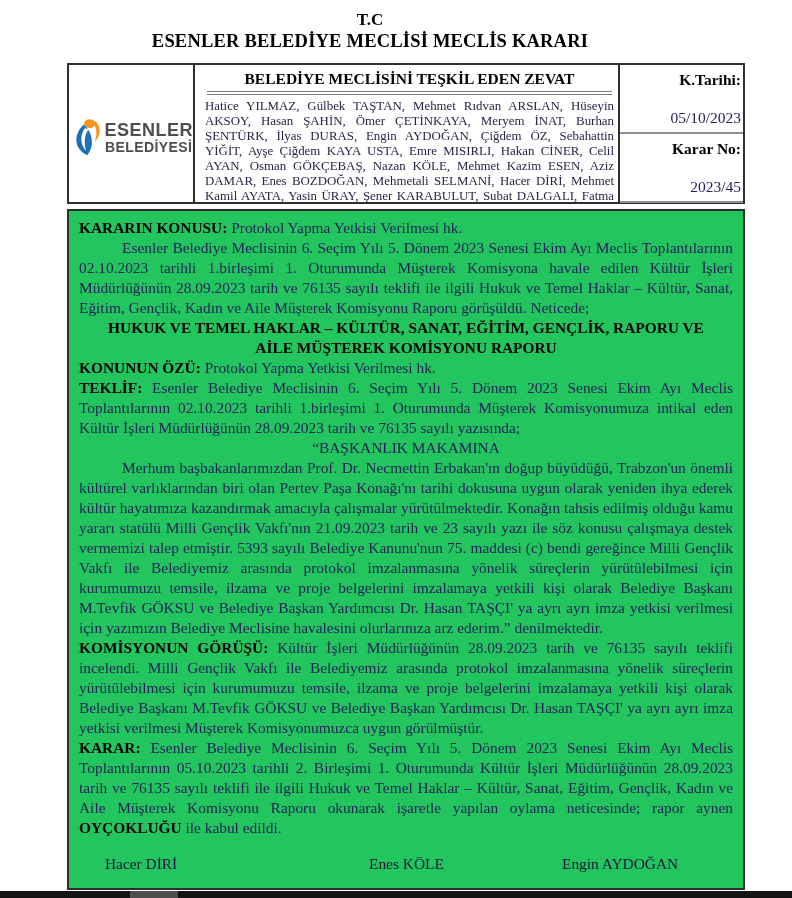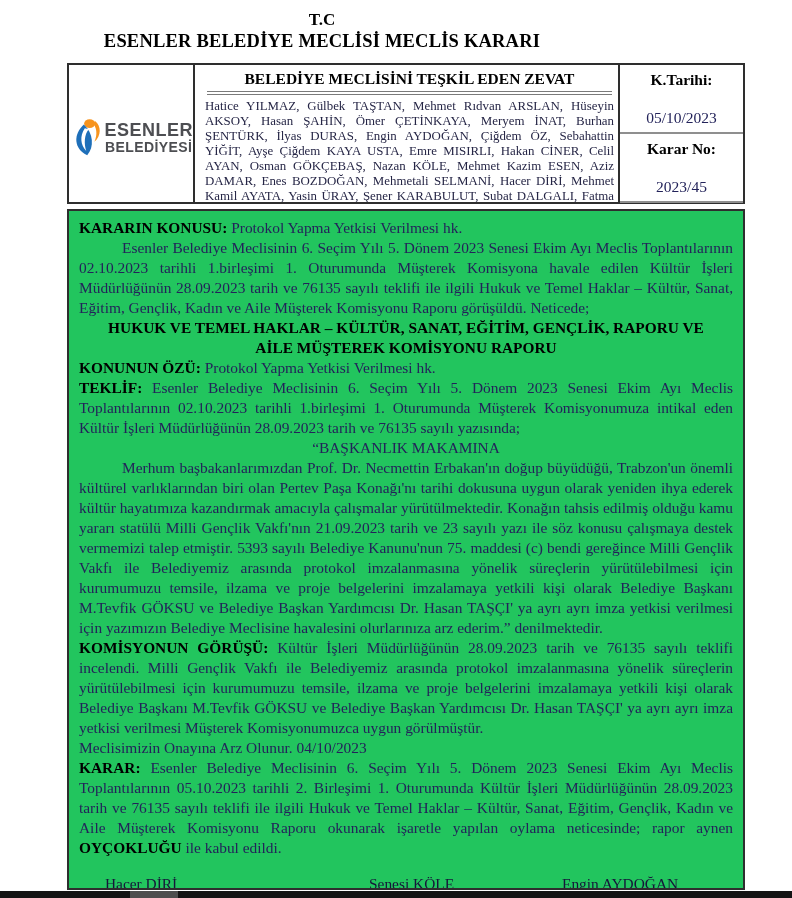--- a/index.html
+++ b/index.html
@@ -1,40 +1,40 @@
 <!DOCTYPE html>
 <html lang="tr"><head>
 <meta charset="utf-8">
 <style>
   html,body{margin:0;padding:0;}
   body{
     width:792px;height:898px;background:#ffffff;position:relative;
     font-family:"Liberation Serif", serif;color:#23235a;overflow:hidden;
   }
-  .doc-title{position:absolute;left:0;width:644px;text-align:center;font-weight:bold;color:#000;}
+  .doc-title{position:absolute;left:0;width:644px;text-align:center;font-weight:bold;color:#000;padding-left:48px;}
   .doc-title.t1{top:10px;font-size:17px;}
   .doc-title.t2{top:31px;font-size:18.5px;letter-spacing:.2px;}
 
   
   .header-table{
     position:absolute;left:67px;top:63px;width:678px;height:141px;
     border:2px solid #2e2e2e;box-sizing:border-box;display:flex;background:#fff;
   }
   .logo-cell{width:126px;border-right:2px solid #2e2e2e;box-sizing:border-box;
     display:flex;flex-direction:row;align-items:center;justify-content:flex-start;padding-top:6px;}
   .logo-org{font-family:"Liberation Sans", sans-serif;font-weight:bold;color:#4d4e52;
     text-align:center;line-height:1.05;margin-top:2px;}
   .logo-org .l1{font-size:18px;letter-spacing:.5px;}
   .logo-org .l2{font-size:14px;letter-spacing:.4px;}
   .zevat-cell{flex:1;border-right:2px solid #2e2e2e;box-sizing:border-box;padding:3px 4px 0 10px;overflow:hidden;}
   .zevat-title{text-align:center;font-weight:bold;font-size:15.5px;color:#000;padding:2px 0 3px 0;}
   .zevat-rule{height:2px;border-top:1px solid #7a7a7a;border-bottom:1px solid #7a7a7a;margin:0 2px 4px 2px;}
   .zevat-names{font-size:12.9px;line-height:15px;text-align:justify;color:#262646;}
   .meta-cell{width:123px;box-sizing:border-box;display:flex;flex-direction:column;text-align:center;}
-  .meta-row{border-bottom:2px solid #8f8f8f;padding:6px 2px 5px 2px;flex:0 0 auto;}
+  .meta-row{border-bottom:2px solid #8f8f8f;padding:6px 2px 5px 2px;flex:0 0 auto;text-align:right;}
   .meta-row .lbl{font-weight:bold;font-size:15.5px;color:#000;display:block;}
   .meta-row .val{font-size:15.5px;color:#23235a;display:block;margin-top:20px;}
   .meta-row.last{border-bottom:none;flex:1;display:flex;align-items:center;justify-content:center;
     font-size:15.5px;color:#23235a;}
 
   
   .body-box{
     position:absolute;left:67px;top:209px;width:678px;height:681px;
     border:2px solid #2e2e2e;box-sizing:border-box;background:#22c55e;
     padding:7px 10px 0 10px;overflow:hidden;
@@ -118,31 +118,30 @@
   <p><b>KONUNUN ÖZÜ:</b><span> Protokol Yapma Yetkisi Verilmesi  hk.</span></p>
 
   <p><b>TEKLİF:</b><span> Esenler Belediye Meclisinin 6. Seçim Yılı 5. Dönem 2023 Senesi Ekim Ayı Meclis Toplantılarının 02.10.2023 tarihli 1.birleşimi 1. Oturumunda Müşterek Komisyonumuza intikal eden Kültür İşleri Müdürlüğünün 28.09.2023 tarih ve 76135 sayılı yazısında;</span></p>
 
   <p class="center">“BAŞKANLIK MAKAMINA</p>
 
   <p class="indent">Merhum başbakanlarımızdan Prof. Dr. Necmettin Erbakan'ın doğup büyüdüğü, Trabzon'un önemli kültürel varlıklarından biri olan Pertev Paşa Konağı'nı tarihi dokusuna uygun olarak yeniden ihya ederek kültür hayatımıza kazandırmak amacıyla çalışmalar yürütülmektedir. Konağın tahsis edilmiş olduğu kamu yararı statülü Milli Gençlik Vakfı'nın 21.09.2023 tarih ve 23 sayılı yazı ile söz konusu çalışmaya destek vermemizi talep etmiştir. 5393 sayılı Belediye Kanunu'nun 75. maddesi (c) bendi gereğince Milli Gençlik Vakfı ile Belediyemiz arasında protokol imzalanmasına yönelik süreçlerin yürütülebilmesi için kurumumuzu temsile, ilzama ve proje belgelerini imzalamaya yetkili kişi olarak Belediye Başkanı M.Tevfik GÖKSU ve Belediye Başkan Yardımcısı Dr. Hasan TAŞÇI' ya ayrı ayrı imza yetkisi verilmesi için yazımızın Belediye Meclisine havalesini olurlarınıza arz ederim.” denilmektedir.</p>
 
   <p><b>KOMİSYONUN GÖRÜŞÜ:</b><span> Kültür İşleri Müdürlüğünün 28.09.2023 tarih ve 76135 sayılı teklifi incelendi. Milli Gençlik Vakfı ile Belediyemiz arasında protokol imzalanmasına yönelik süreçlerin yürütülebilmesi için kurumumuzu temsile, ilzama ve proje belgelerini imzalamaya yetkili kişi olarak Belediye Başkanı M.Tevfik GÖKSU ve Belediye Başkan Yardımcısı Dr. Hasan TAŞÇI' ya ayrı ayrı imza yetkisi verilmesi Müşterek Komisyonumuzca uygun görülmüştür.</span></p>
 
-  <p>Meclisimizin Onayına Arz Olunur. 04/10/2023</p>
 
   <p><b>KARAR:</b><span> Esenler Belediye Meclisinin 6. Seçim Yılı 5. Dönem 2023 Senesi Ekim  Ayı Meclis Toplantılarının 05.10.2023 tarihli 2. Birleşimi 1. Oturumunda Kültür İşleri Müdürlüğünün 28.09.2023 tarih ve 76135 sayılı teklifi ile ilgili Hukuk ve Temel Haklar – Kültür, Sanat, Eğitim, Gençlik, Kadın ve Aile Müşterek Komisyonu Raporu okunarak işaretle yapılan oylama neticesinde; rapor aynen </span><b>OYÇOKLUĞU</b><span> ile kabul edildi.</span></p>
 
   <div class="signatures">
     <div class="sig s0">
       <span class="nm">Hacer DİRİ</span>
 
     </div>
     <div class="sig s1">
-      <span class="nm">Senesi KÖLE</span>
+      <span class="nm">Enes KÖLE</span>
 
     </div>
     <div class="sig s2">
       <span class="nm">Engin AYDOĞAN</span>
 
     </div>
   </div>
 </div>
 
 <div class="bottom-bar">

